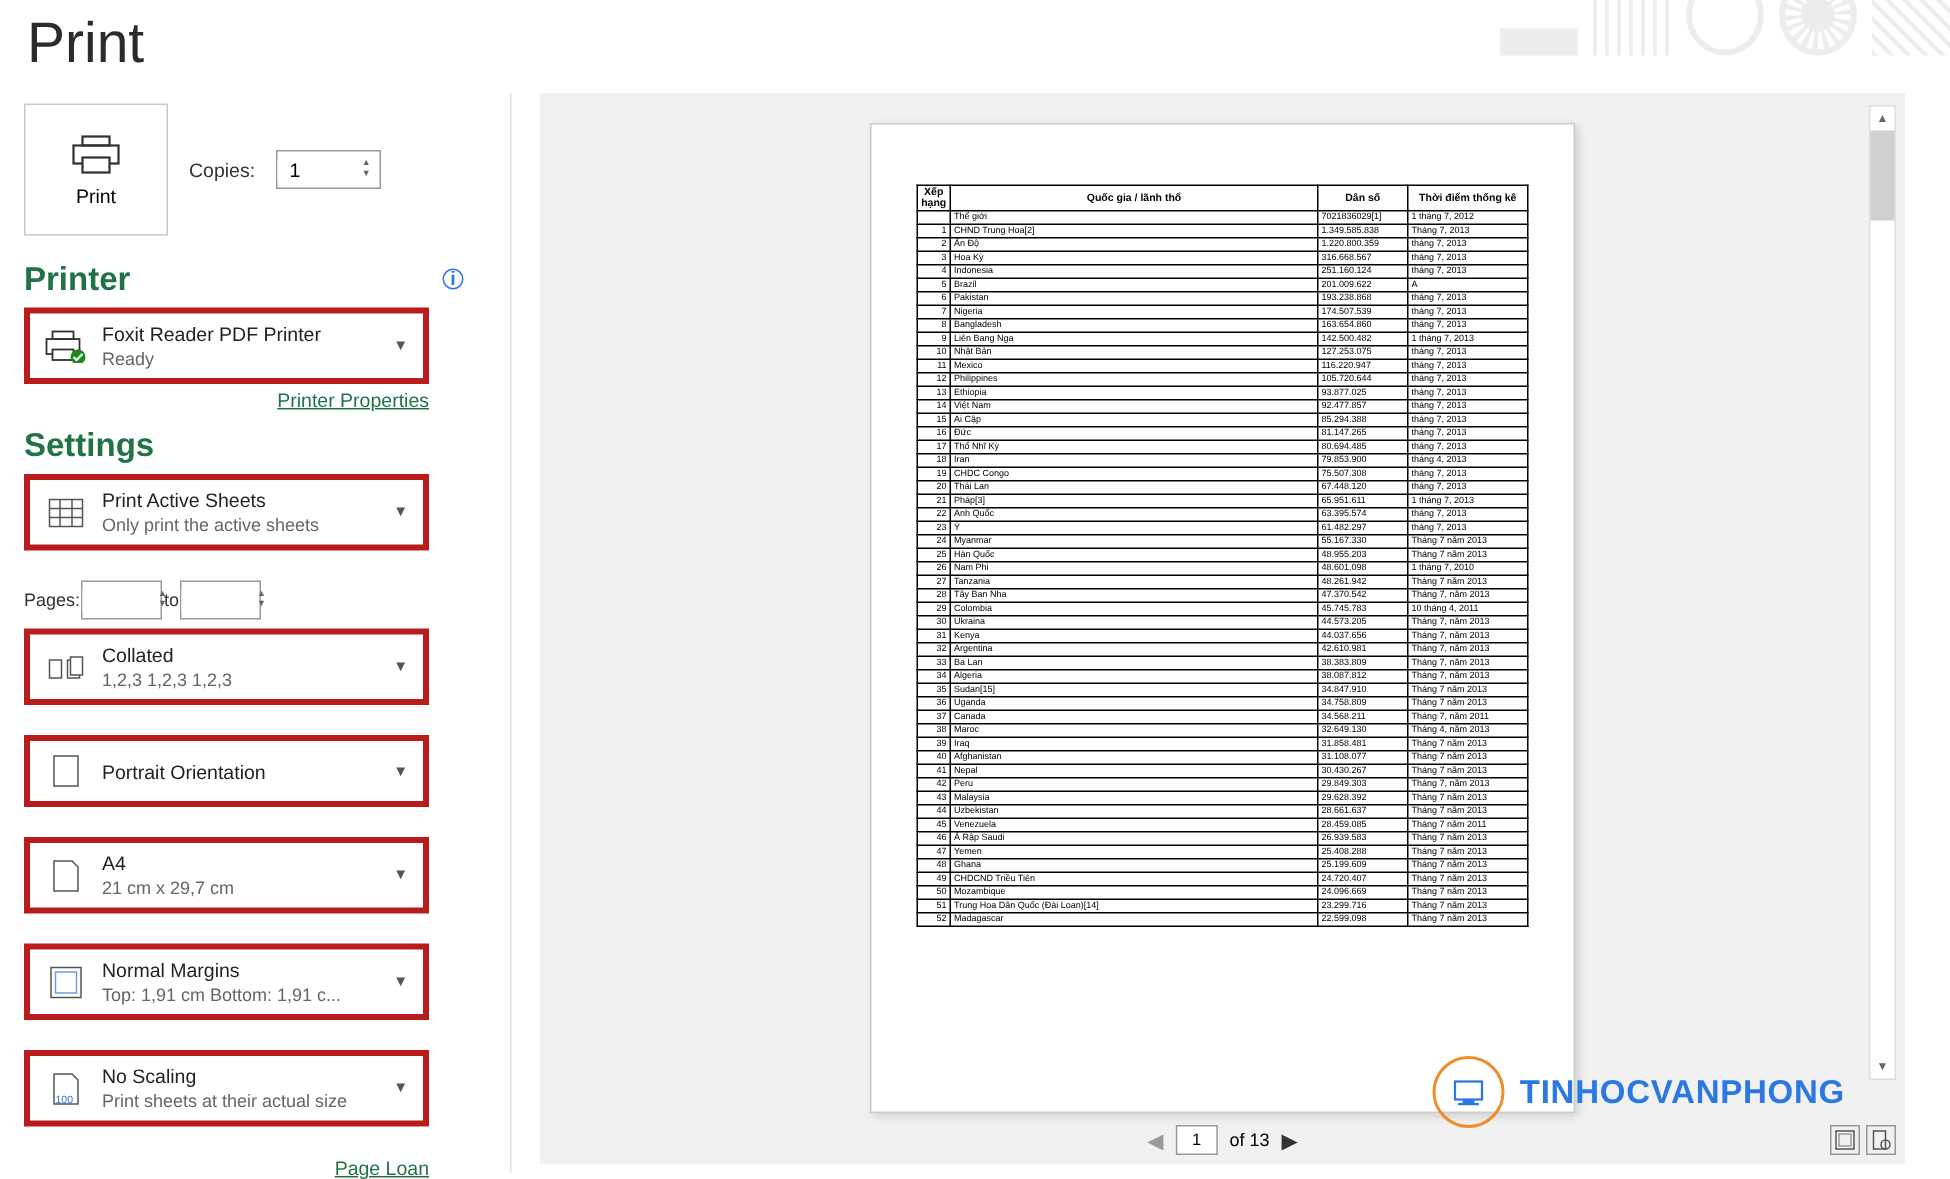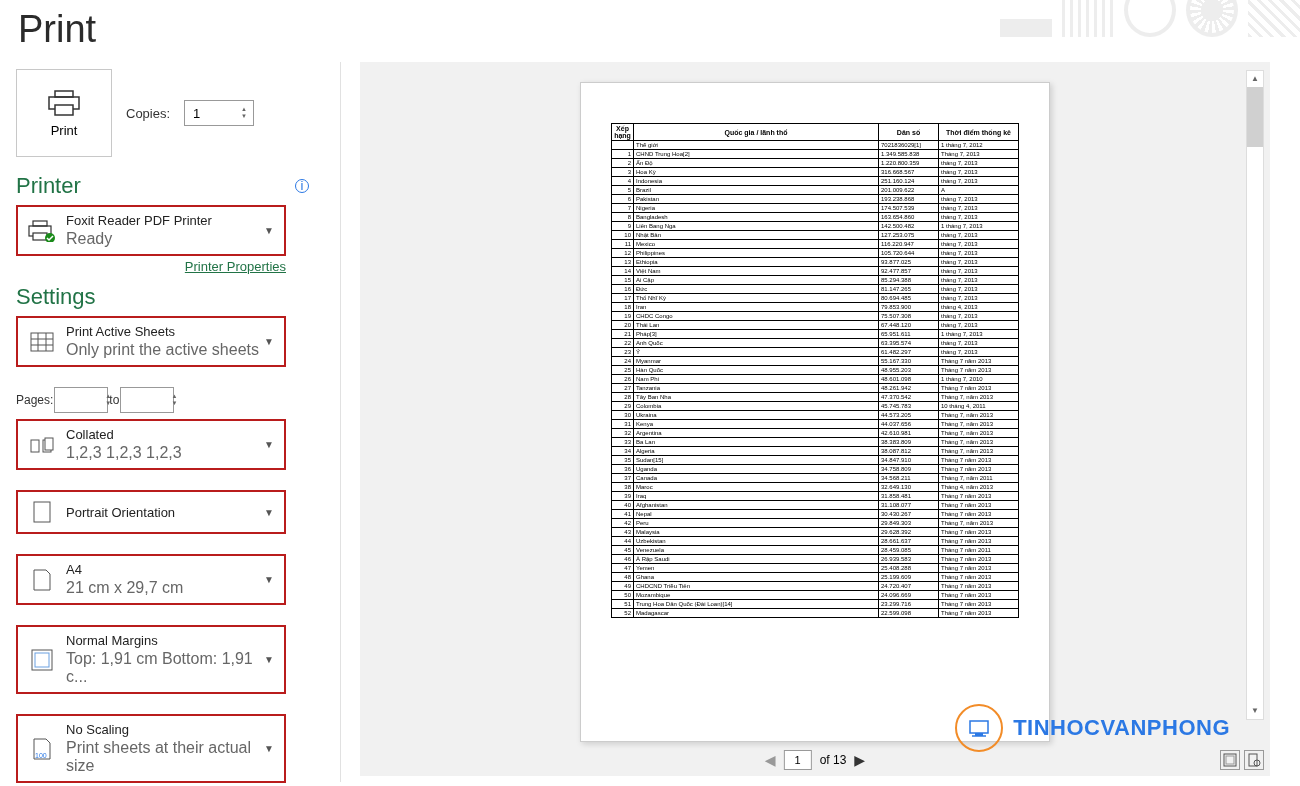--- a/index.html
+++ b/index.html
@@ -6,27 +6,27 @@
 body { width: 1300px; height: 786px; background: #fff; overflow: hidden; position: relative; }
 .panel { position: absolute; left: 0; top: 0; width: 325px; height: 786px; background: #fff; padding: 0 16px; }
 .title { font-size: 38px; font-weight: 300; color: #2b2b2b; margin: 8px 0 18px 2px; }
 .row { display: flex; align-items: center; gap: 14px; margin-bottom: 16px; }
 .print-btn { width: 96px; height: 88px; border: 1px solid #c8c8c8; background: #fff; text-align: center; cursor: pointer; display: flex; flex-direction: column; align-items: center; justify-content: center; gap: 6px; }
 .print-btn .lbl { font-size: 13px; }
 .copies-label { font-size: 13px; color: #333; }
 .spinner { width: 70px; height: 26px; border: 1px solid #999; display: flex; align-items: center; }
 .spinner input { width: 50px; border: none; outline: none; padding-left: 8px; font-size: 13px; }
 .spinner .arrows { width: 18px; display: flex; flex-direction: column; font-size: 6px; color: #666; line-height: 7px; text-align: center; }
-.section-head { font-size: 22px; color: #217346; font-weight: 400; margin: 8px 0 6px 0; display: flex; align-items: center; }
+.section-head { font-size: 22px; color: #217346; font-weight: 700; margin: 8px 0 6px 0; display: flex; align-items: center; }
 .section-head .info { margin-left: auto; color: #2b78e4; font-size: 13px; border: 1px solid #2b78e4; width: 14px; height: 14px; border-radius: 50%; text-align: center; line-height: 12px; }
-.dropdown { border: 2px solid #b91c1c; background: #fff; display: flex; align-items: center; padding: 6px 10px; cursor: pointer; width: 270px; min-height: 44px; }
+.dropdown { border: 4px solid #b91c1c; background: #fff; display: flex; align-items: center; padding: 6px 10px; cursor: pointer; width: 270px; min-height: 44px; }
 .dropdown .icon { width: 28px; height: 28px; margin-right: 10px; display: flex; align-items: center; justify-content: center; flex-shrink: 0; }
 .dropdown .txt { flex: 1; }
 .dropdown .txt .main { font-size: 13px; color: #222; }
-.dropdown .txt .sub { font-size: 16px; color: #666; margin-top: 2px; }
+.dropdown .txt .sub { font-size: 12px; color: #666; margin-top: 2px; }
 .dropdown .caret { font-size: 10px; color: #555; }
 .link { display: block; text-align: right; color: #217346; font-size: 13px; text-decoration: underline; margin: 3px 8px 10px 0; cursor: pointer; width: 270px; }
 .pages-row { display: flex; align-items: center; gap: 1px; font-size: 12px; color: #333; margin: 6px 0; }
 .pages-row .spinner { width: 54px; }
 .settings .dropdown { margin-bottom: 20px; }
 .divider { position: absolute; left: 340px; top: 62px; width: 1px; height: 720px; background: #e1e1e1; }
 .preview-area { position: absolute; left: 360px; top: 62px; right: 30px; bottom: 10px; background: #f1f1f1; }
 .page-shadow { position: absolute; left: 50%; top: 20px; transform: translateX(-50%); width: 470px; height: 660px; background: #fff; border: 1px solid #ccc; box-shadow: 2px 2px 6px rgba(0,0,0,0.15); padding: 40px 30px; overflow: hidden; }
 .preview-table { width: 100%; border-collapse: collapse; font-size: 6px; }
 .preview-table th, .preview-table td { border: 1px solid #000; padding: 1px 2px; text-align: left; }

